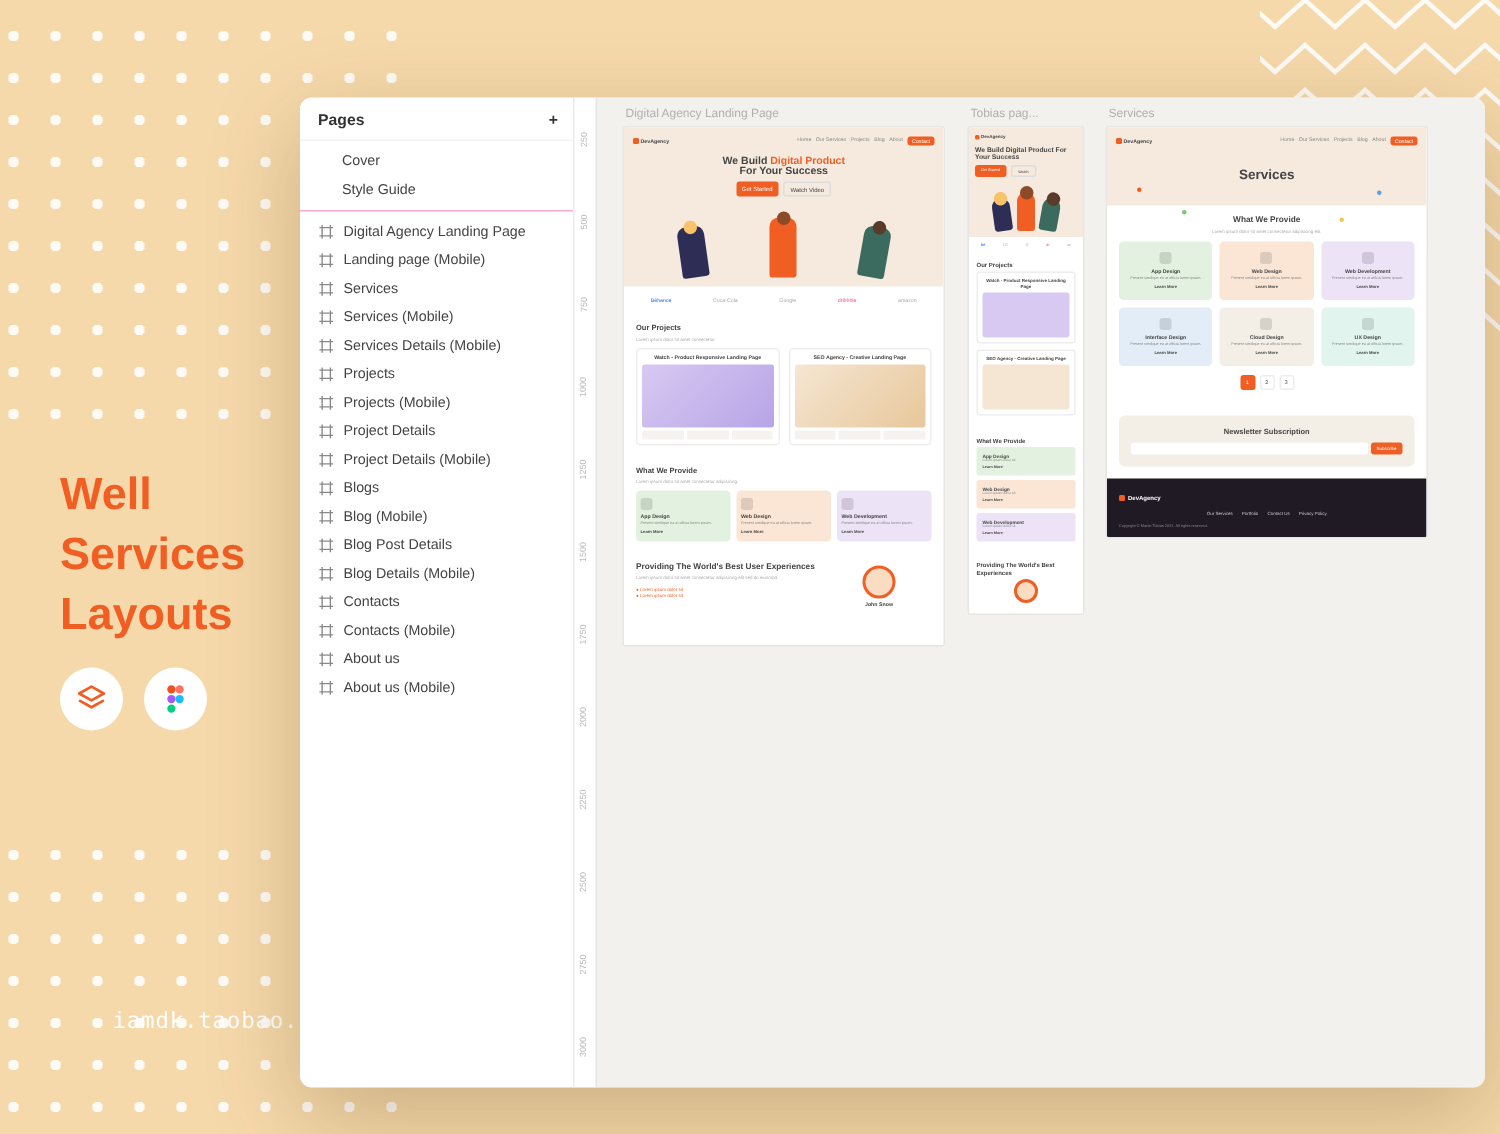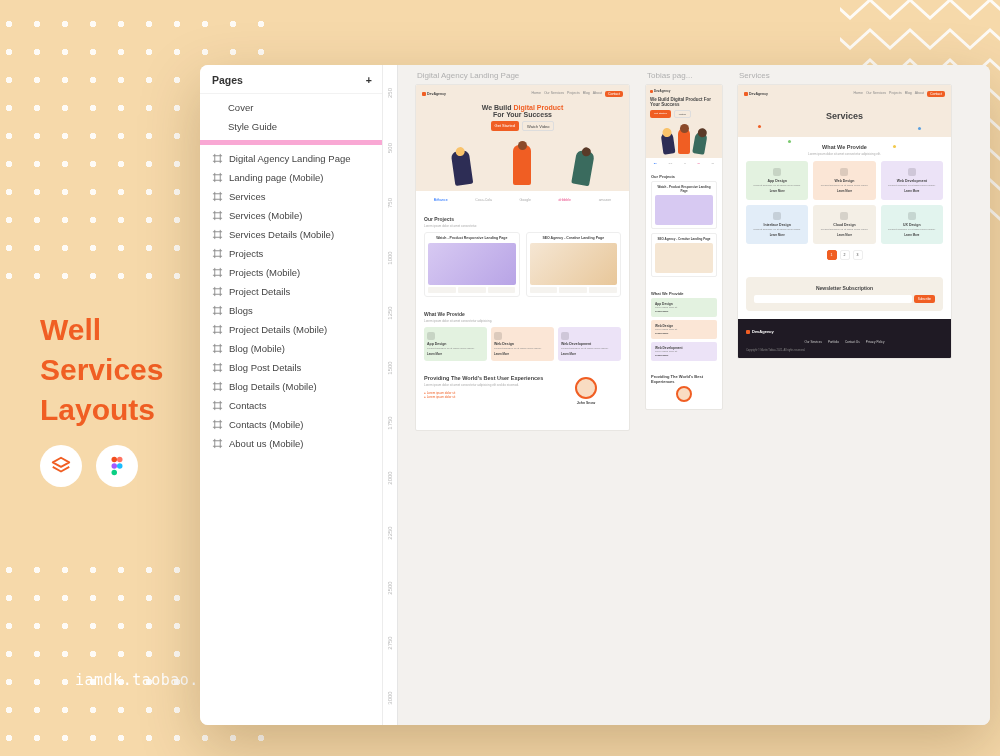--- a/index.html
+++ b/index.html
@@ -30,21 +30,21 @@
 
 .window { position: absolute; left: 200px; top: 65px; width: 790px; height: 660px;
   background: #f4f2ef; border-radius: 8px; box-shadow: 0 20px 60px rgba(80,50,10,.25);
   display: flex; overflow: hidden; }
 
 
 .panel { width: 183px; min-width: 183px; background: #fff; border-right: 1px solid #ececec; display: flex; flex-direction: column; font-size: 10px; }
 .panel-head { display: flex; align-items: center; justify-content: space-between; padding: 9px 10px 7px 12px; border-bottom: 1px solid #f2f2f2; }
 .panel-head span { font-weight: 600; color: #333; font-size: 10.5px; }
 .plus { font-size: 14px; color: #333; cursor: pointer; line-height: 1; }
-.page-sect { padding: 4px 0; border-bottom: 5px solid #f9a8d4; text-align: right; }
+.page-sect { padding: 4px 0; border-bottom: 1px solid #f9a8d4; text-align: right; }
 .page-item, .frame-item { display: flex; align-items: center; height: 19px; padding: 0 12px; color: #444; cursor: pointer; }
 .page-item .mark { width: 12px; text-align: center; margin-right: 4px; font-size: 9px; color: #333; }
 .page-item.active .mark::before { content: "✓"; }
 .page-item .label { font-size: 9.5px; }
 .frame-item .fi { width: 11px; height: 11px; margin-right: 6px; }
 .frame-item .fi svg { display: block; width: 11px; height: 11px; }
 .frame-item .label { font-size: 9.5px; }
 .frames { padding: 4px 0; overflow: hidden; }
 
 
@@ -308,46 +308,46 @@
           <span class="fi">
             <svg viewBox="0 0 12 12">
               <g stroke="#888" stroke-width="1">
                 <line x1="3" y1="1" x2="3" y2="11"></line>
                 <line x1="9" y1="1" x2="9" y2="11"></line>
                 <line x1="1" y1="3" x2="11" y2="3"></line>
                 <line x1="1" y1="9" x2="11" y2="9"></line>
               </g>
             </svg>
           </span>
+          <span class="label">Project Details (Mobile)</span>
+        </div>
+        <div class="frame-item">
+          <span class="fi">
+            <svg viewBox="0 0 12 12">
+              <g stroke="#888" stroke-width="1">
+                <line x1="3" y1="1" x2="3" y2="11"></line>
+                <line x1="9" y1="1" x2="9" y2="11"></line>
+                <line x1="1" y1="3" x2="11" y2="3"></line>
+                <line x1="1" y1="9" x2="11" y2="9"></line>
+              </g>
+            </svg>
+          </span>
           <span class="label">Blogs</span>
         </div>
         <div class="frame-item">
           <span class="fi">
             <svg viewBox="0 0 12 12">
               <g stroke="#888" stroke-width="1">
                 <line x1="3" y1="1" x2="3" y2="11"></line>
                 <line x1="9" y1="1" x2="9" y2="11"></line>
                 <line x1="1" y1="3" x2="11" y2="3"></line>
                 <line x1="1" y1="9" x2="11" y2="9"></line>
               </g>
             </svg>
           </span>
-          <span class="label">Project Details (Mobile)</span>
-        </div>
-        <div class="frame-item">
-          <span class="fi">
-            <svg viewBox="0 0 12 12">
-              <g stroke="#888" stroke-width="1">
-                <line x1="3" y1="1" x2="3" y2="11"></line>
-                <line x1="9" y1="1" x2="9" y2="11"></line>
-                <line x1="1" y1="3" x2="11" y2="3"></line>
-                <line x1="1" y1="9" x2="11" y2="9"></line>
-              </g>
-            </svg>
-          </span>
           <span class="label">Blog (Mobile)</span>
         </div>
         <div class="frame-item">
           <span class="fi">
             <svg viewBox="0 0 12 12">
               <g stroke="#888" stroke-width="1">
                 <line x1="3" y1="1" x2="3" y2="11"></line>
                 <line x1="9" y1="1" x2="9" y2="11"></line>
                 <line x1="1" y1="3" x2="11" y2="3"></line>
                 <line x1="1" y1="9" x2="11" y2="9"></line>
@@ -387,20 +387,33 @@
             <svg viewBox="0 0 12 12">
               <g stroke="#888" stroke-width="1">
                 <line x1="3" y1="1" x2="3" y2="11"></line>
                 <line x1="9" y1="1" x2="9" y2="11"></line>
                 <line x1="1" y1="3" x2="11" y2="3"></line>
                 <line x1="1" y1="9" x2="11" y2="9"></line>
               </g>
             </svg>
           </span>
           <span class="label">Contacts (Mobile)</span>
+        </div>
+        <div class="frame-item">
+          <span class="fi">
+            <svg viewBox="0 0 12 12">
+              <g stroke="#888" stroke-width="1">
+                <line x1="3" y1="1" x2="3" y2="11"></line>
+                <line x1="9" y1="1" x2="9" y2="11"></line>
+                <line x1="1" y1="3" x2="11" y2="3"></line>
+                <line x1="1" y1="9" x2="11" y2="9"></line>
+              </g>
+            </svg>
+          </span>
+          <span class="label">About us</span>
         </div>
         <div class="frame-item">
           <span class="fi">
             <svg viewBox="0 0 12 12">
               <g stroke="#888" stroke-width="1">
                 <line x1="3" y1="1" x2="3" y2="11"></line>
                 <line x1="9" y1="1" x2="9" y2="11"></line>
                 <line x1="1" y1="3" x2="11" y2="3"></line>
                 <line x1="1" y1="9" x2="11" y2="9"></line>
               </g>

